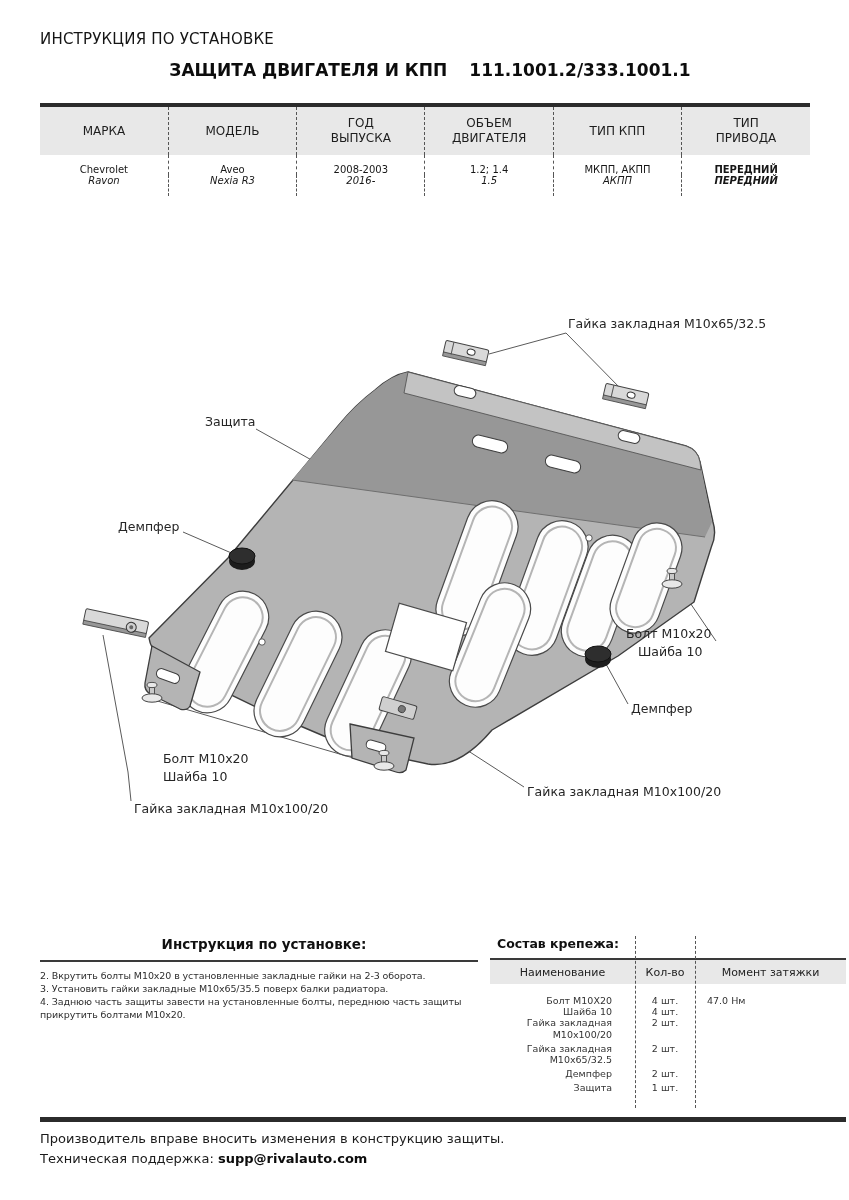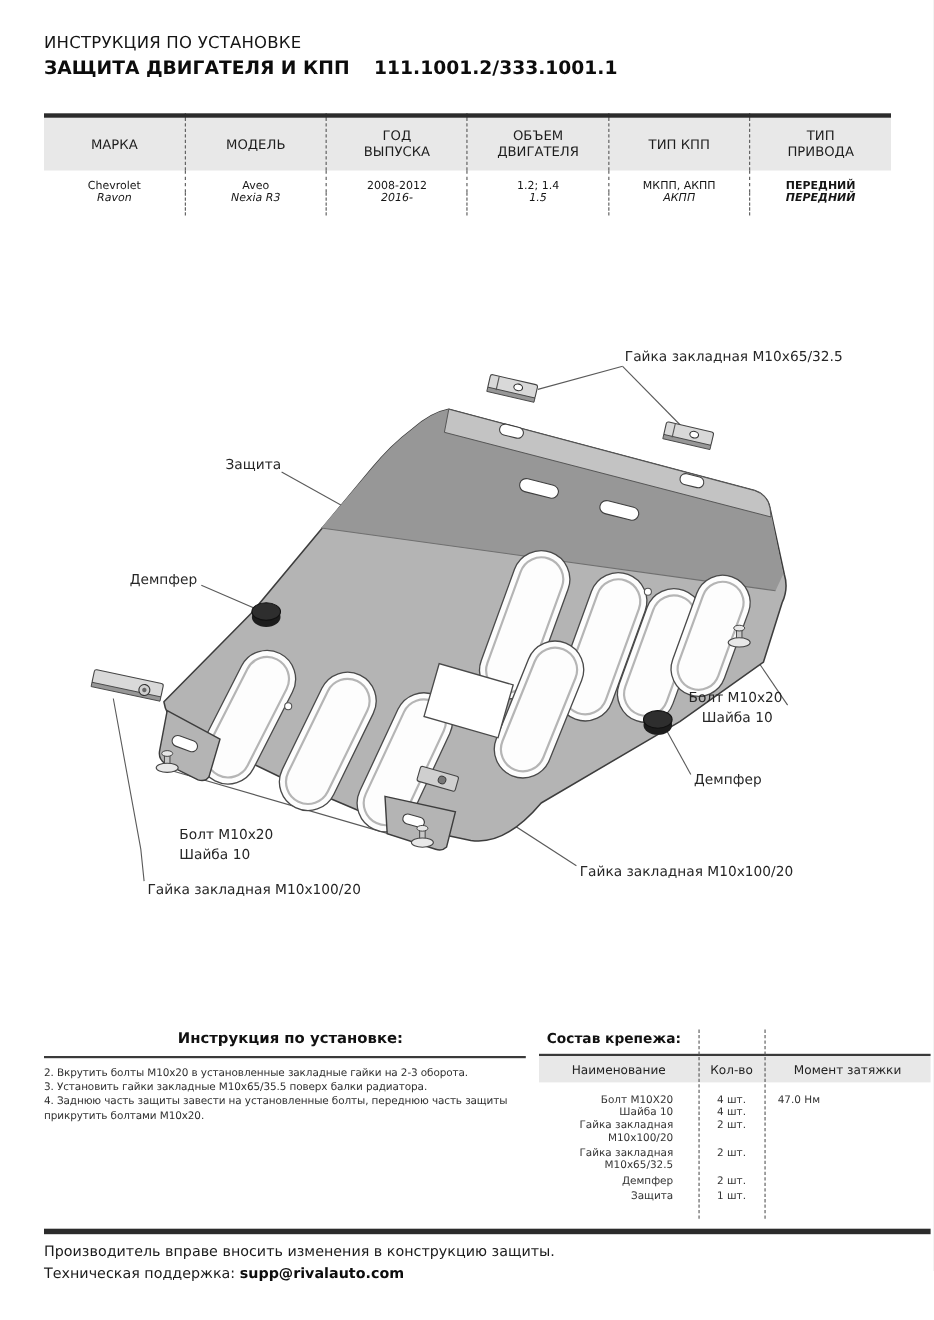--- a/index.html
+++ b/index.html
@@ -3,21 +3,21 @@
 <meta charset="utf-8">
 <style>
   html,body{margin:0;padding:0;background:#888;}
   .page{
     position:relative;width:849px;height:1200px;margin:0 auto;background:#ffffff;
     font-family:"DejaVu Sans","Liberation Sans",sans-serif;color:#222;overflow:hidden;
   }
   
   .hdr{position:absolute;left:40px;top:30px;width:780px;}
   .hdr-line1{font-size:15px;font-weight:400;color:#151515;letter-spacing:.2px;}
-  .hdr-line2{display:flex;margin-top:4px;}
+  .hdr-line2{display:flex;margin-top:12px;justify-content:center;}
   .hdr-title{font-size:17px;font-weight:700;color:#0c0c0c;width:300px;}
   .hdr-part{font-size:17px;font-weight:700;color:#0c0c0c;}
   
   table.spec{
     position:absolute;left:40px;top:103px;width:770px;border-collapse:collapse;
     border-top:4px solid #2b2b2b;table-layout:fixed;
   }
   table.spec th{
     background:#e8e8e8;font-size:12px;font-weight:400;color:#1d1d1d;
     height:46px;text-align:center;vertical-align:middle;white-space:pre-line;line-height:1.25;
@@ -86,21 +86,21 @@
 ДВИГАТЕЛЯ</th>
           <th>ТИП КПП</th>
           <th>ТИП
 ПРИВОДА</th>
         </tr>
       </thead>
     <tbody id="spec-body">
         <tr class="r1">
           <td>Chevrolet</td>
           <td>Aveo</td>
-          <td>2008-2012</td>
+          <td>2008-2003</td>
           <td>1.2; 1.4</td>
           <td>МКПП, АКПП</td>
           <td class="bold">ПЕРЕДНИЙ</td>
         </tr>
         <tr class="r2">
           <td>Ravon</td>
           <td>Nexia R3</td>
           <td>2016-</td>
           <td>1.5</td>
           <td>АКПП</td>

